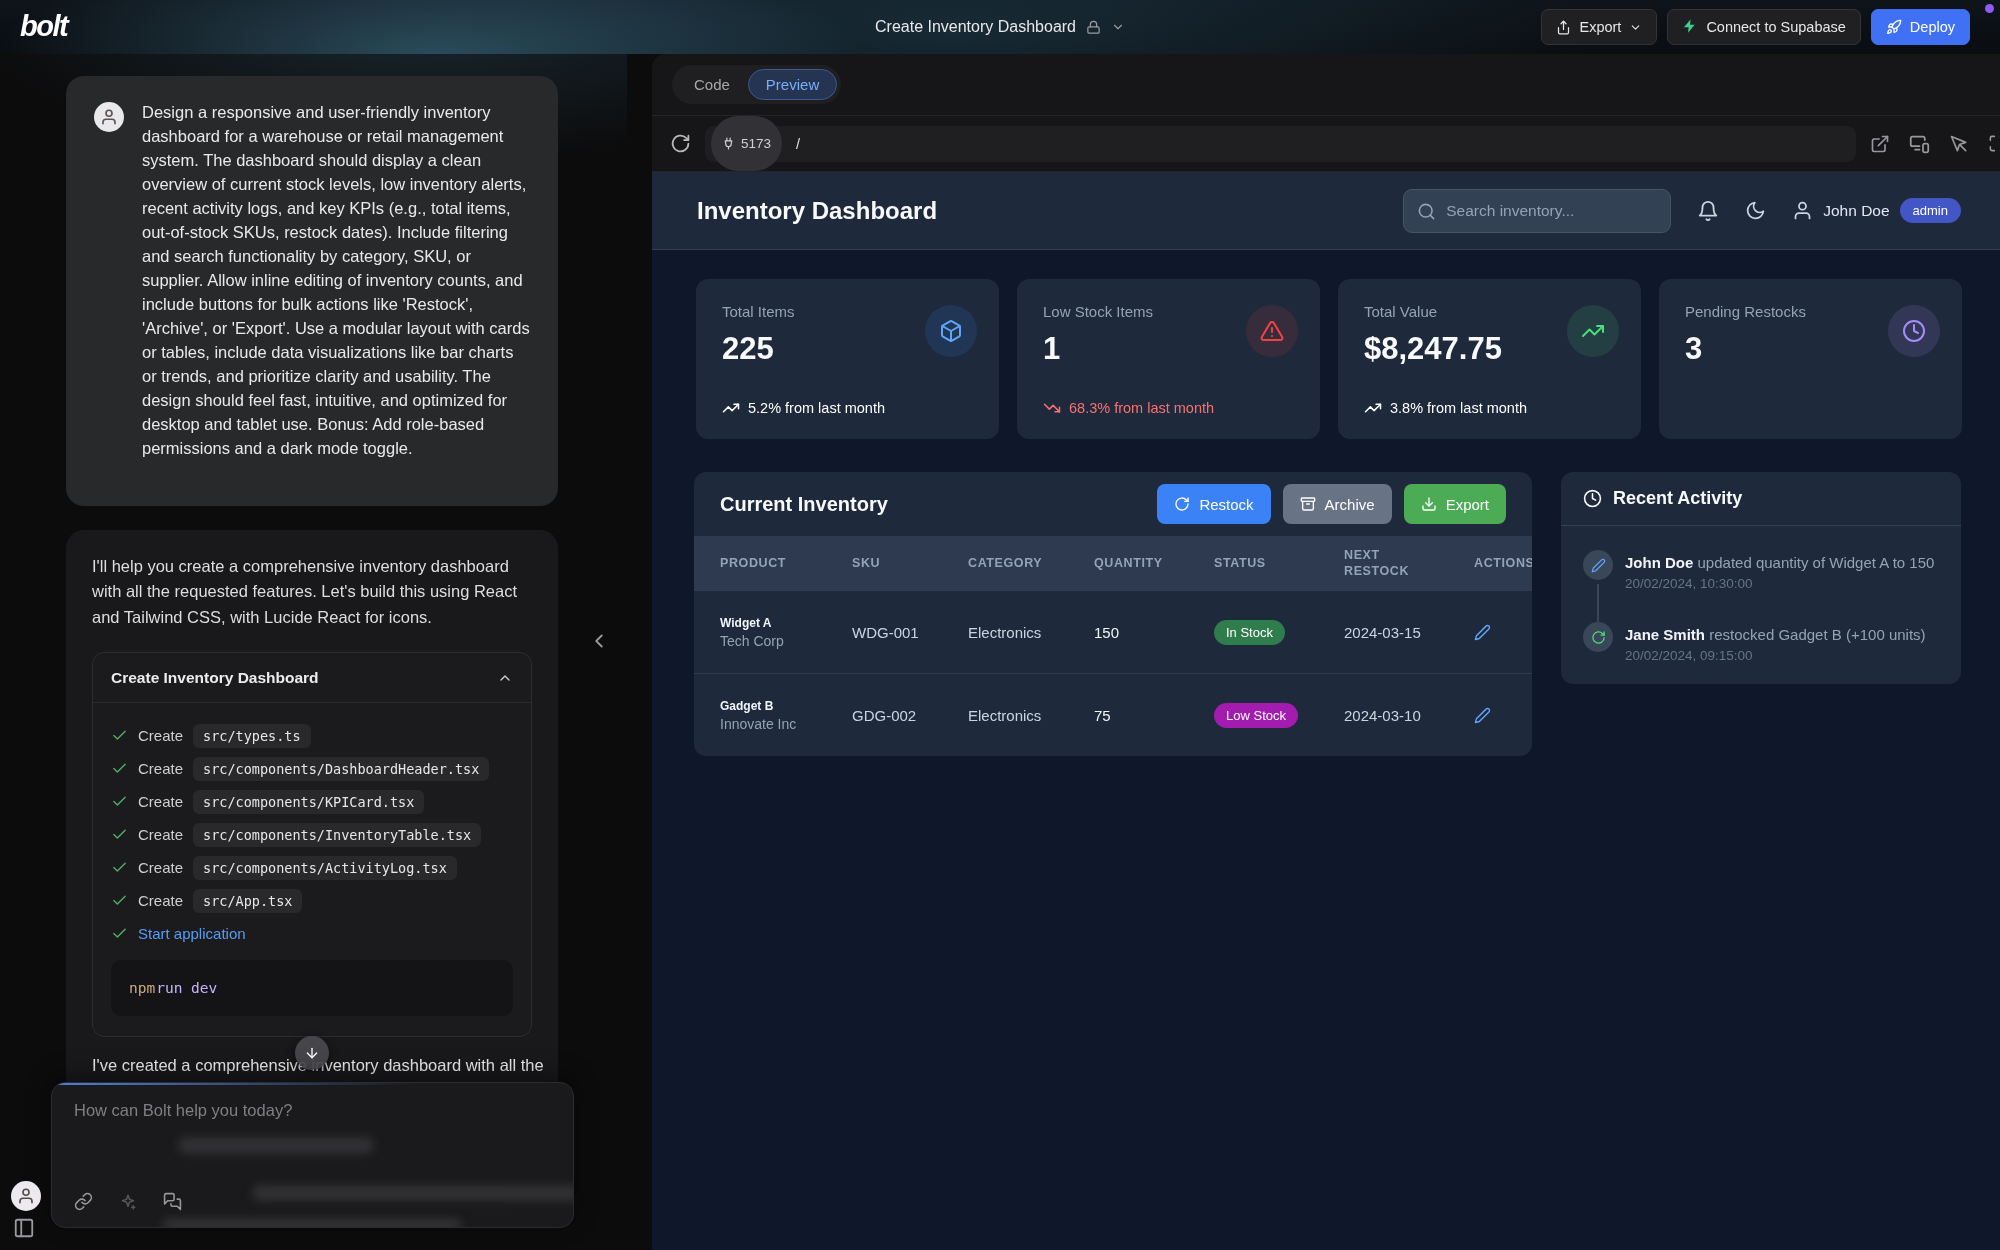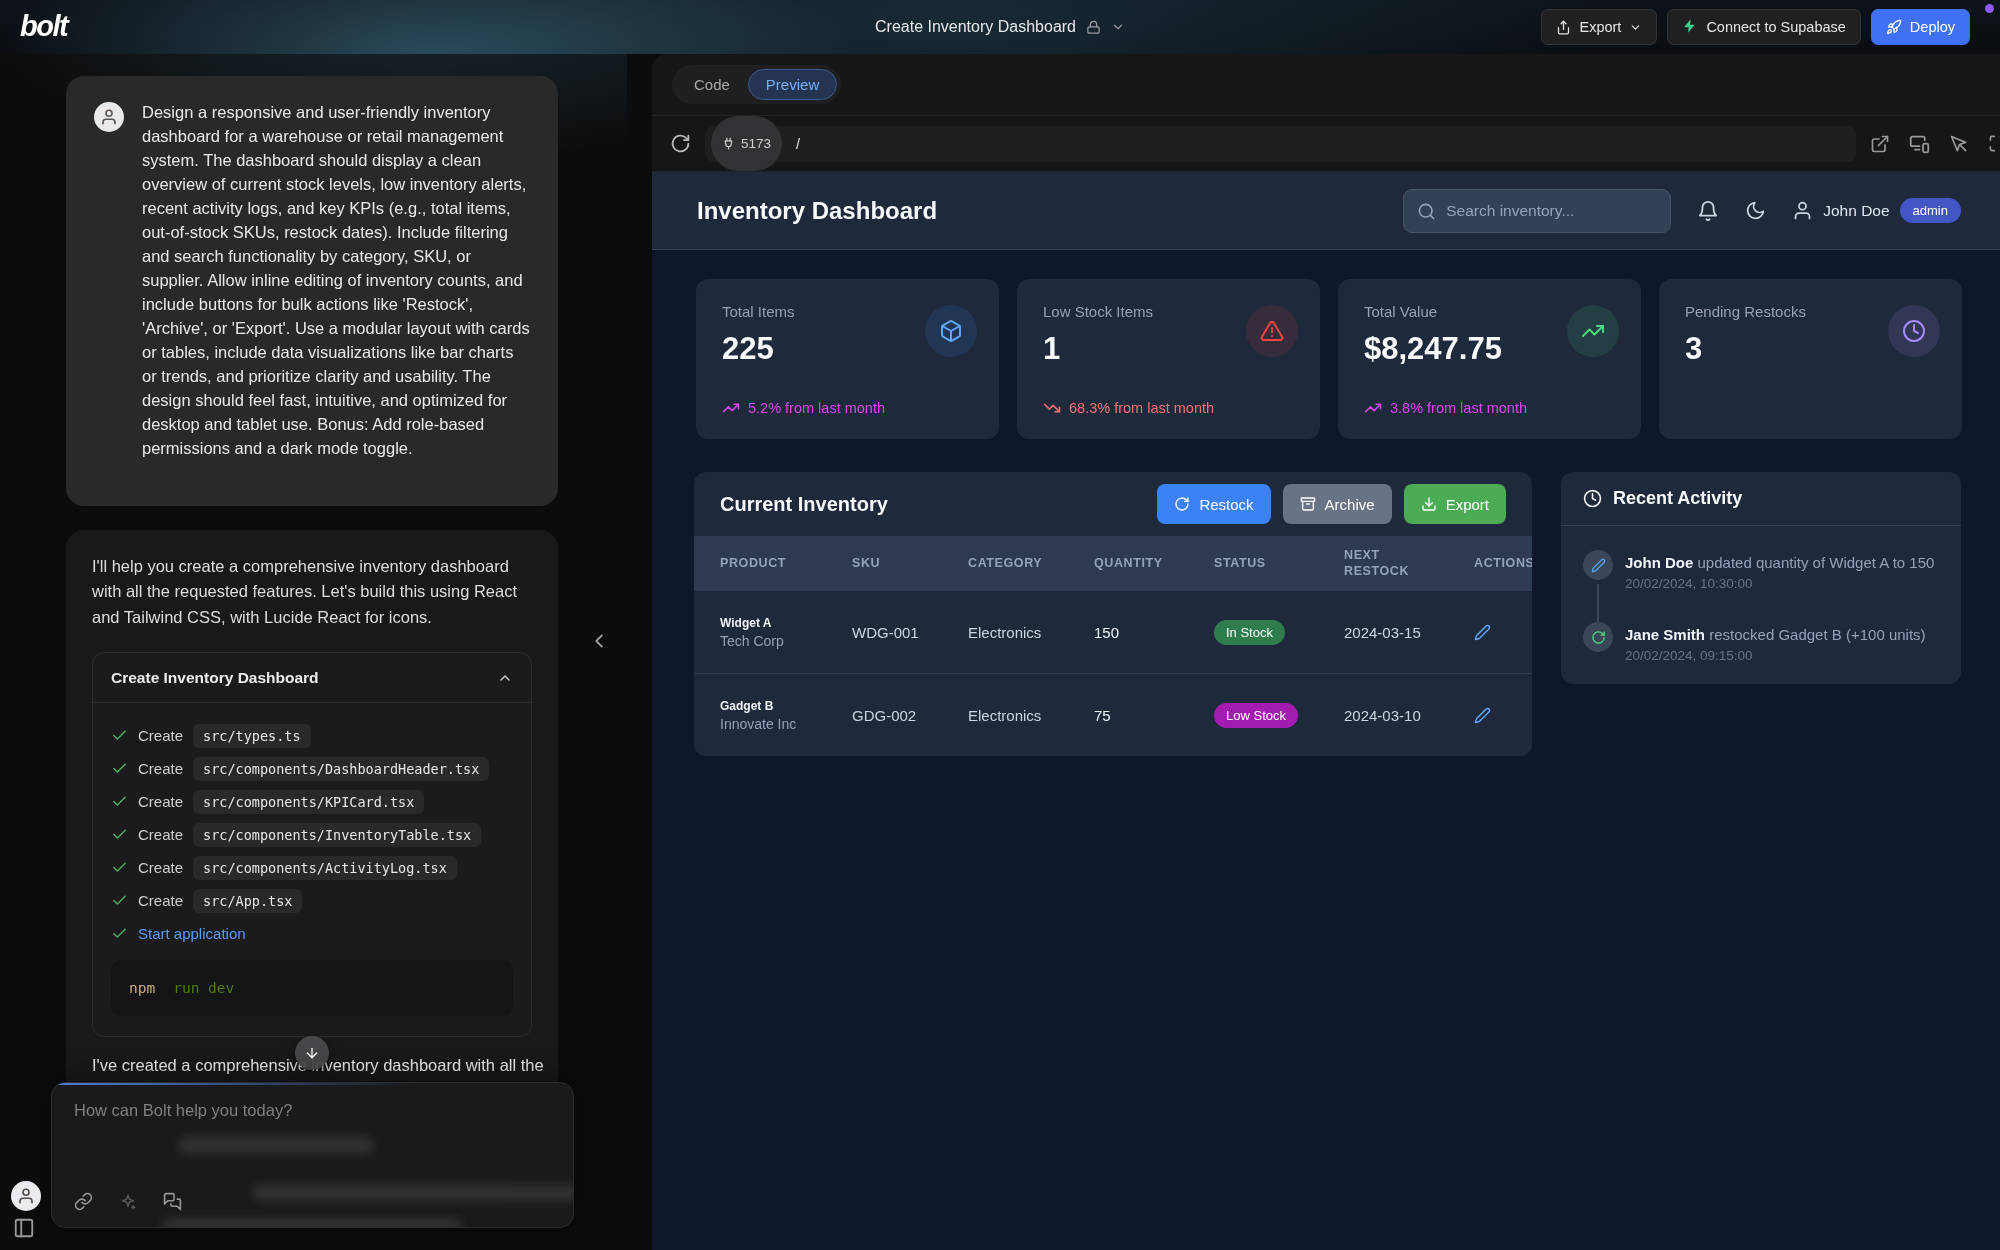--- a/index.html
+++ b/index.html
@@ -42,21 +42,21 @@
   .bp-title{font-size:15.5px;font-weight:600;color:#ececee}
   .bp-body{padding:16px 18px 20px 18px}
   .file-row{height:33px;display:flex;align-items:center;gap:10px;font-size:15px;color:#cfcfd2}
   .check{color:#4fae63}
   .chip{font-family:"DejaVu Sans Mono",monospace;font-size:13.5px;color:#e7e7e9;background:#29292c;
     border-radius:6px;padding:4px 10px;cursor:pointer}
   .start-link{color:#569cf5;cursor:pointer}
   .code-block{margin-top:10px;background:#141416;border-radius:10px;padding:20px 18px;
     font-family:"DejaVu Sans Mono",monospace;font-size:14.5px}
   .code-block .cmd{color:#cdab7d}
-  .code-block .args{color:#4d7c0f;margin-left:18px}
+  .code-block .args{color:#c4b5fd;margin-left:1px}
   .ai-outro{margin:16px 26px 0 26px;color:#ececee;font-size:16.5px;line-height:25px;white-space:nowrap}
   .scroll-btn{position:absolute;left:295px;top:982px;width:34px;height:34px;border-radius:50%;
     background:rgba(74,74,78,.92);display:flex;align-items:center;justify-content:center;color:#fff;cursor:pointer;z-index:6;
     box-shadow:0 2px 8px rgba(0,0,0,.5)}
   .input-card{position:absolute;left:51px;top:1028px;width:523px;height:146px;border-radius:14px;
     background:#1a1a1c;border:1px solid #2c2c2f;z-index:7;overflow:hidden;box-shadow:0 -6px 24px rgba(0,0,0,.45)}
   .input-card:before{content:"";position:absolute;left:0;top:0;height:2px;width:70%;
     background:linear-gradient(90deg,rgba(84,140,240,.9),rgba(84,140,240,0))}
   .chat-input{position:absolute;left:22px;top:18px;width:470px;background:transparent;border:none;outline:none;
     color:#dcdcde;font-size:16.5px;font-family:"Liberation Sans",sans-serif}
@@ -102,21 +102,21 @@
   .user-cluster{display:flex;align-items:center;gap:10px}
   .user-name{color:#e2e8f0;font-size:15.5px}
   .role-badge{background:#4356c6;color:#fff;font-size:13px;padding:5px 13px;border-radius:999px}
 
   .kpi{position:absolute;top:107px;width:303px;height:160px;background:#1e293b;border-radius:12px}
   .kpi .lbl{position:absolute;left:26px;top:24px;font-size:15px;color:#94a3b8}
   .kpi .val{position:absolute;left:26px;top:52px;font-size:31px;font-weight:700;color:#f8fafc}
   .kpi .bubble{position:absolute;right:22px;top:26px;width:52px;height:52px;border-radius:50%;
     display:flex;align-items:center;justify-content:center}
   .kpi .trend{position:absolute;left:26px;bottom:22px;display:flex;align-items:center;gap:8px;font-size:14.5px}
-  .t-up{color:#d946ef}.t-down{color:#f87171}
+  .t-up{color:#ffffff}.t-down{color:#f87171}
   .bub-blue{background:rgba(59,130,246,.14);color:#60a5fa}
   .bub-red{background:rgba(239,68,68,.12);color:#ef4444}
   .bub-green{background:rgba(74,222,128,.12);color:#4ade80}
   .bub-purple{background:rgba(167,139,250,.14);color:#a78bfa}
 
   .inv-card{position:absolute;left:42px;top:300px;width:838px;height:284px;background:#1e293b;border-radius:12px;overflow:hidden}
   .inv-head{height:64px;display:flex;align-items:center;padding:3px 26px}
   .inv-title{font-size:20px;font-weight:700;color:#f8fafc}
   .inv-actions{margin-left:auto;display:flex;gap:12px}
   .abtn{height:40px;display:flex;align-items:center;gap:9px;padding:0 17px;border-radius:8px;

